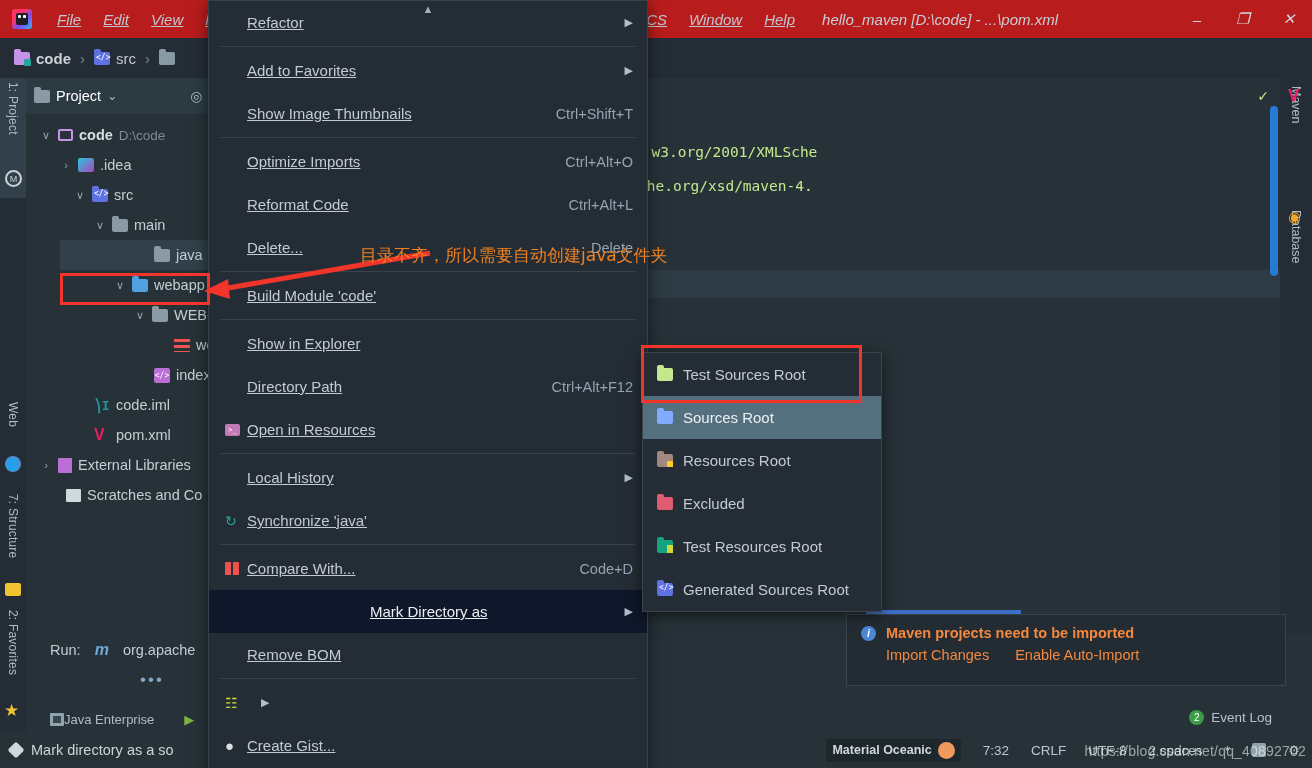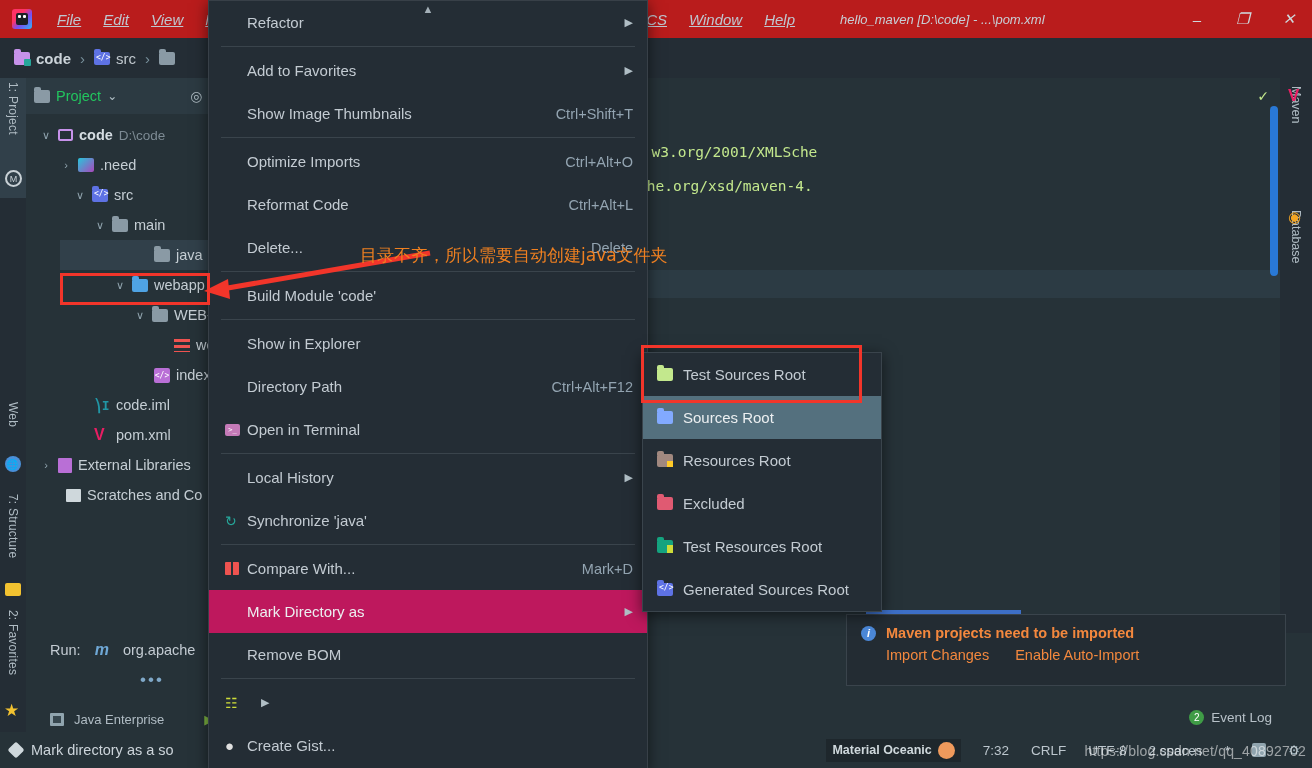--- a/index.html
+++ b/index.html
@@ -38,21 +38,21 @@
     background:#fff; z-index:2; border-radius:1px;
     box-shadow: 5px 0 0 #fff;
   }
   .menubar { display: flex; align-items: center; gap: 0px; }
   .menu-item {
     font-size: 15px; color: #bfc7d0; padding: 4px 11px; cursor: default;
     white-space: nowrap;
   }
   .menu-item u { text-decoration: underline; }
   .win-title {
-    margin-left: 34px; font-size: 13px; color: #c8cfd6; white-space: nowrap;
+    margin-left: 16px; font-size: 15px; color: #c8cfd6; white-space: nowrap;
   }
   .win-ctrls {
     position: absolute; right: 0; top: 0; height: 38px;
     display: flex; align-items: center;
   }
   .win-btn {
     width: 46px; height: 38px; display:flex; align-items:center; justify-content:center;
     color: #cfd8dc; font-size: 15px;
   }
 
@@ -114,21 +114,21 @@
 
   
   .project-panel {
     position: absolute; left: 26px; top: 78px; width: 224px; height: 555px;
     background: #263238;
   }
   .pp-header {
     height: 36px; background:#2c3a42; display:flex; align-items:center; padding: 0 8px;
     gap: 6px;
   }
-  .pp-title { font-size:14.5px; color:#22c55e; }
+  .pp-title { font-size:14.5px; color:#ffffff; }
   .pp-ico { margin-left:auto; color:#b0bec5; font-size:14px; }
   .tree { padding-top: 6px; font-size: 14.5px; }
   .trow {
     height: 30px; display:flex; align-items:center; gap: 6px; padding-left: 8px;
     white-space: nowrap; color:#c5ced4;
   }
   .chev { width:12px; text-align:center; color:#90a4ae; font-size:11px; flex:none;}
   .dim { color:#7d8b94; font-size:13.5px; }
   .bold { font-weight:bold; color:#d5dde2;}
   .trow.selected { background:#31404a; }
@@ -158,24 +158,24 @@
     background: #242d35; border: 1px solid #384048;
     box-shadow: 0 3px 14px rgba(0,0,0,.55);
     z-index: 40;
     overflow: hidden;
   }
   .mi {
     height: 43px; display:flex; align-items:center; padding: 0 14px 0 16px;
     color:#c3cbd2; font-size:15px; white-space: nowrap;
   }
   .mi .mico { width: 22px; flex:none; display:flex; align-items:center; font-size:13px;}
-  .mi .mlabel { flex: 1; }
+  .mi .mlabel { flex: 1; text-decoration: underline; }
   .mi .macc { color:#93a4b1; font-size: 14.5px; margin-left: 18px;}
   .mi .marrow { color:#b0bec5; font-size: 11px; margin-left: 14px;}
-  .mi.sel { background:#be185d; color:#eceff1; }
+  .mi.sel { background:#0f172a; color:#eceff1;text-align:center; }
   .msep { height:1px; background:#3a444c; margin: 2px 12px;}
   .scroll-arrow { height:16px; display:flex;align-items:center;justify-content:center;
                   color:#a4b0b8; font-size:11px;}
 
   
   .submenu {
     position:absolute; left: 642px; top: 352px; width: 240px;
     background:#242d35; border:1px solid #3a444c;
     box-shadow: 0 3px 14px rgba(0,0,0,.55);
     z-index: 45;
@@ -211,21 +211,21 @@
   .run-progress { position:absolute; left:248px; top:655px; width:180px; height:4px;
                   background:#e8a35c; }
   .run-progress2 { position:absolute; left:866px; top:610px; width:155px; height:5px;
                    background:#3d6fc7; }
   .dots { position:absolute; left:140px; top:670px; color:#7fa8c8; font-size:17px;
           letter-spacing:2px;}
   .run-row2 { position:absolute; left:220px; top:678px; color:#9aa7b0; font-size:14.5px;
               display:flex; align-items:center; gap:8px;}
   .bottom-tabs {
     position:absolute; left:26px; top: 706px; right:0; height: 26px;
-    display:flex; align-items:center; gap: 10px; padding-left: 24px;
+    display:flex; align-items:center; padding-left: 24px;
     font-size: 13px; color:#b0bcc4;
   }
   .jee-ico { width:14px;height:13px;background:#90a4ae;border-radius:1px;position:relative;}
   .jee-ico::after{content:"";position:absolute;left:3px;top:3px;width:8px;height:7px;
     background:#37474f;}
   .evt-log { position:absolute; right: 40px; top: 710px; display:flex; align-items:center; gap:7px;
              font-size:13.5px; color:#b7c1c8;}
   .evt-badge { width:15px;height:15px;border-radius:50%;background:#3f9c46;color:#fff;
                font-size:10px;display:flex;align-items:center;justify-content:center;}
 
@@ -365,21 +365,21 @@
       <div class="trow" style="padding-left:14px">
         <span class="chev">∨</span>
         <span class="folder-ico" style="background:transparent;border:2px solid #c792ea;width:15px;height:12px"></span>
         <span class="bold">code</span>
         <span class="dim">D:\code</span>
       </div>
 
       <div class="trow" style="padding-left:34px">
         <span class="chev">›</span>
         <span style="width:16px;height:14px;border-radius:2px;background:linear-gradient(135deg,#26c6da,#ab47bc);flex:none"></span>
-        <span>.need</span>
+        <span>.idea</span>
       </div>
 
       <div class="trow" style="padding-left:48px">
         <span class="chev">∨</span>
         <span class="folder-ico" style="background:#5e72e4;position:relative">
             <span style="position:absolute;left:2px;top:0px;color:#fff;font-size:8px;font-family:'DejaVu Sans Mono',monospace">&lt;/&gt;</span>
           </span>
         <span>src</span>
       </div>
 
@@ -536,39 +536,39 @@
     </div>
     <div class="mi">
       <span class="mico"></span>
       <span class="mlabel">Directory Path</span>
       <span class="macc">Ctrl+Alt+F12</span>
     </div>
     <div class="mi">
       <span class="mico">
           <span style="display:inline-block;width:15px;height:12px;background:#c57ab8;border-radius:2px;color:#fff;font-size:7px;text-align:center;line-height:12px;font-family:'DejaVu Sans Mono',monospace">&gt;_</span>
         </span>
-      <span class="mlabel">Open in Terminal</span>
+      <span class="mlabel">Open in Resources</span>
     </div>
     <div class="msep"></div>
     <div class="mi">
       <span class="mico"></span>
       <span class="mlabel">Local History</span>
       <span class="marrow">▶</span>
     </div>
     <div class="mi">
       <span class="mico" style="color:#26a69a;font-size:14px">↻</span>
       <span class="mlabel">Synchronize 'java'</span>
     </div>
     <div class="msep"></div>
     <div class="mi">
       <span class="mico">
           <span style="display:inline-block;width:14px;height:13px;background:linear-gradient(90deg,#ef5350 0 6px,#263238 6px 8px,#ef5350 8px 14px);border-radius:1px"></span>
         </span>
       <span class="mlabel">Compare With...</span>
-      <span class="macc">Mark+D</span>
+      <span class="macc">Code+D</span>
     </div>
     <div class="mi sel">
       <span class="mico"></span>
       <span class="mlabel">Mark Directory as</span>
       <span class="marrow">▶</span>
     </div>
     <div class="mi">
       <span class="mico"></span>
       <span class="mlabel">Remove BOM</span>
     </div>

